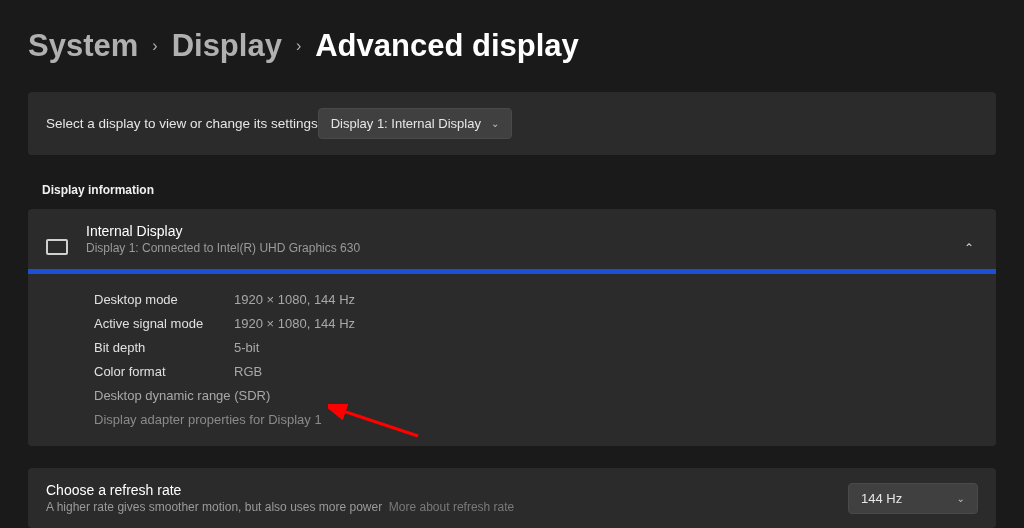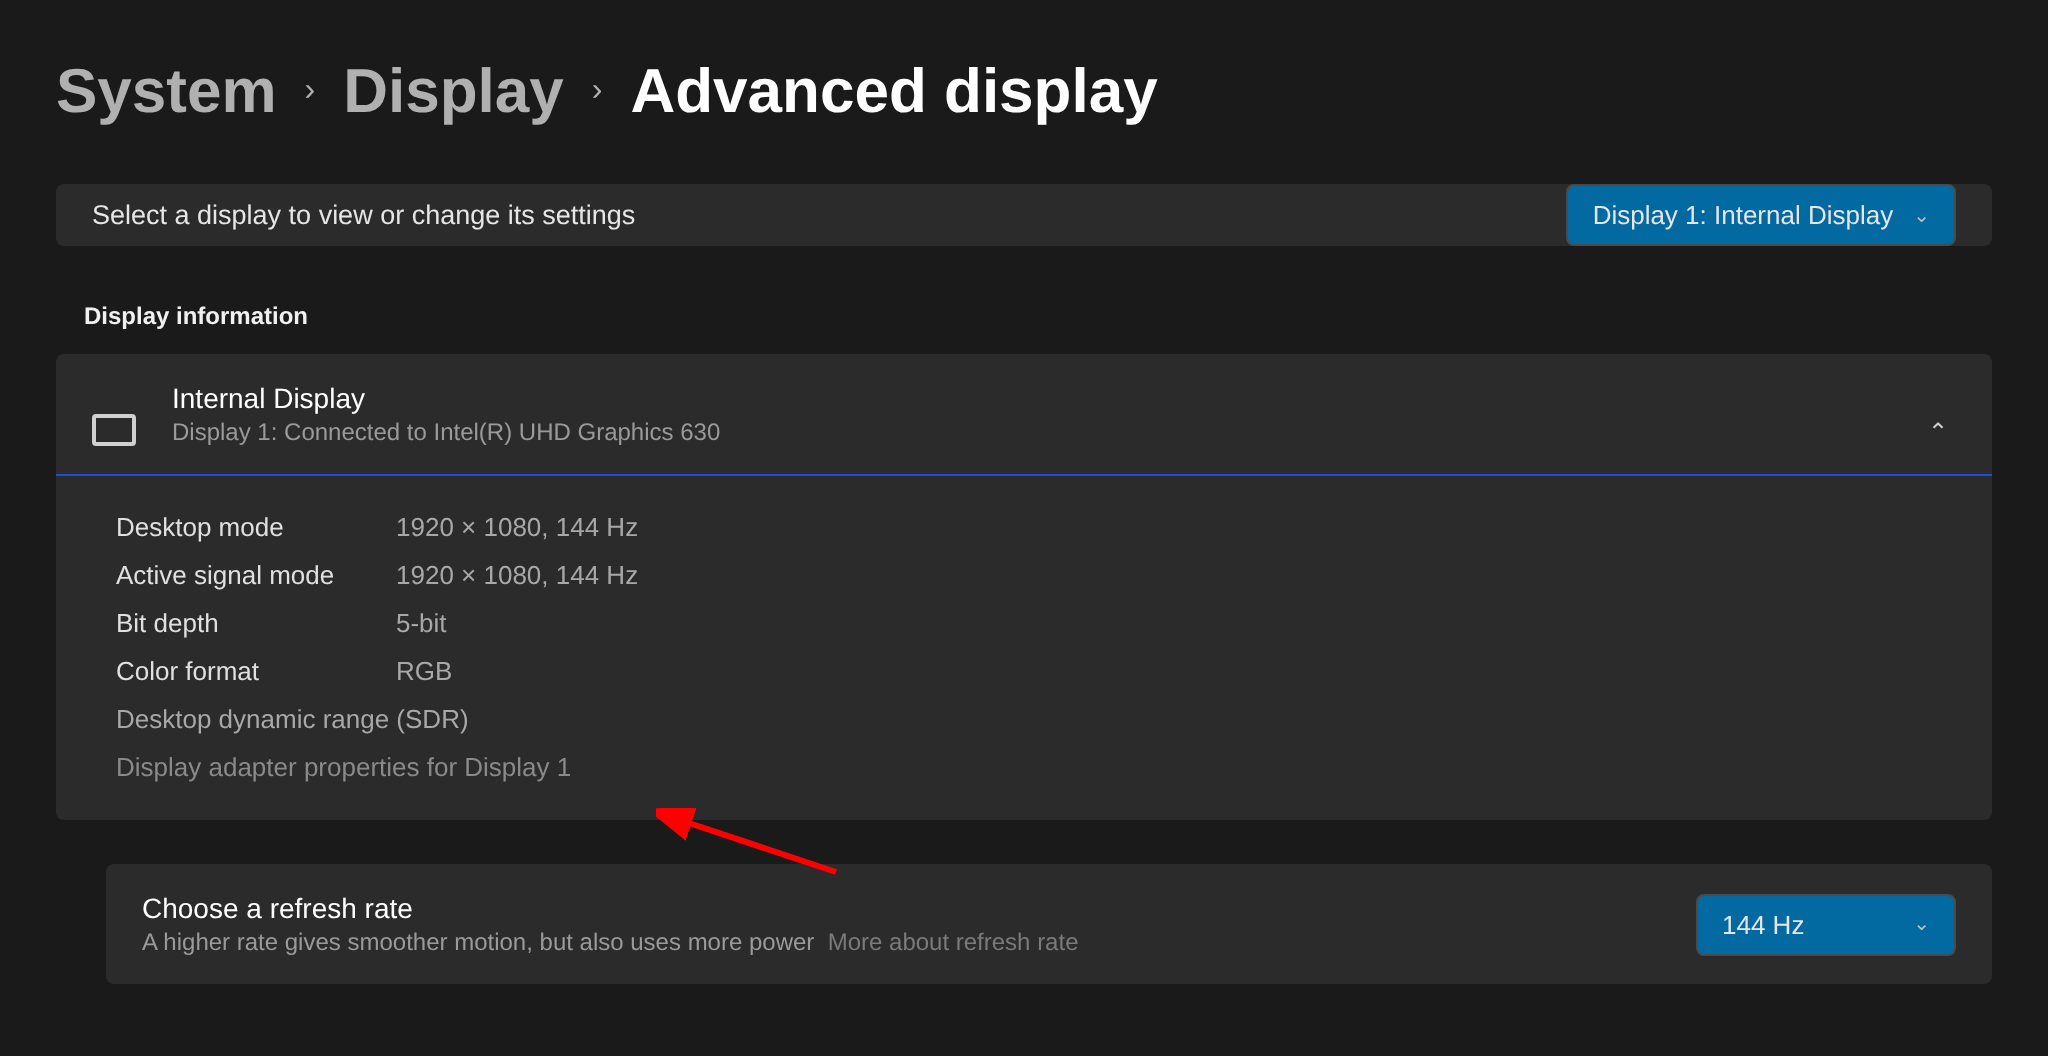--- a/index.html
+++ b/index.html
@@ -36,29 +36,29 @@
     font-size: 16px;
   }
   .panel {
     background: #2b2b2b;
     border-radius: 4px;
     margin-bottom: 6px;
   }
   .select-row {
     display: flex;
     align-items: center;
-    justify-content: space-between;
-    padding: 0 18px;
+    justify-content: flex-start;
+    padding: 16px 18px;
   }
   .select-row-text {
     color: #e6e6e6;
     font-size: 13.5px;
   }
   .dropdown {
-    background: #0369a1;
+    background: #404040;
     border: 1px solid #4a4a4a;
     border-radius: 4px;
     padding: 7px 12px;
     color: #e6e6e6;
     font-size: 13px;
     display: flex;
     align-items: center;
     gap: 10px;
     cursor: pointer;
     min-width: 180px;
@@ -103,22 +103,22 @@
     font-size: 12px;
     color: #9a9a9a;
   }
   .header-spacer { flex: 1; }
   .collapse-chev {
     font-size: 12px;
     color: #d0d0d0;
     padding-right: 4px;
   }
   .info-body {
-    border-top: 1px solid #1d4ed8;
-    padding: 14px 18px 14px 30px;
+    border-top: 5px solid #1d4ed8;
+    padding: 14px 18px 14px 66px;
   }
   .kv-row {
     display: flex;
     font-size: 13px;
     line-height: 24px;
   }
   .kv-row .k {
     width: 140px;
     color: #e0e0e0;
   }
@@ -132,21 +132,20 @@
     cursor: pointer;
   }
   .refresh-card {
     margin-top: 22px;
     background: #2b2b2b;
     border-radius: 4px;
     padding: 14px 18px;
     display: flex;
     align-items: center;
     justify-content: space-between;
-    margin-left: 25px;
   }
   .refresh-left .title {
     font-size: 14px;
     color: #ffffff;
     margin-bottom: 2px;
   }
   .refresh-left .sub {
     font-size: 12px;
     color: #9a9a9a;
   }

